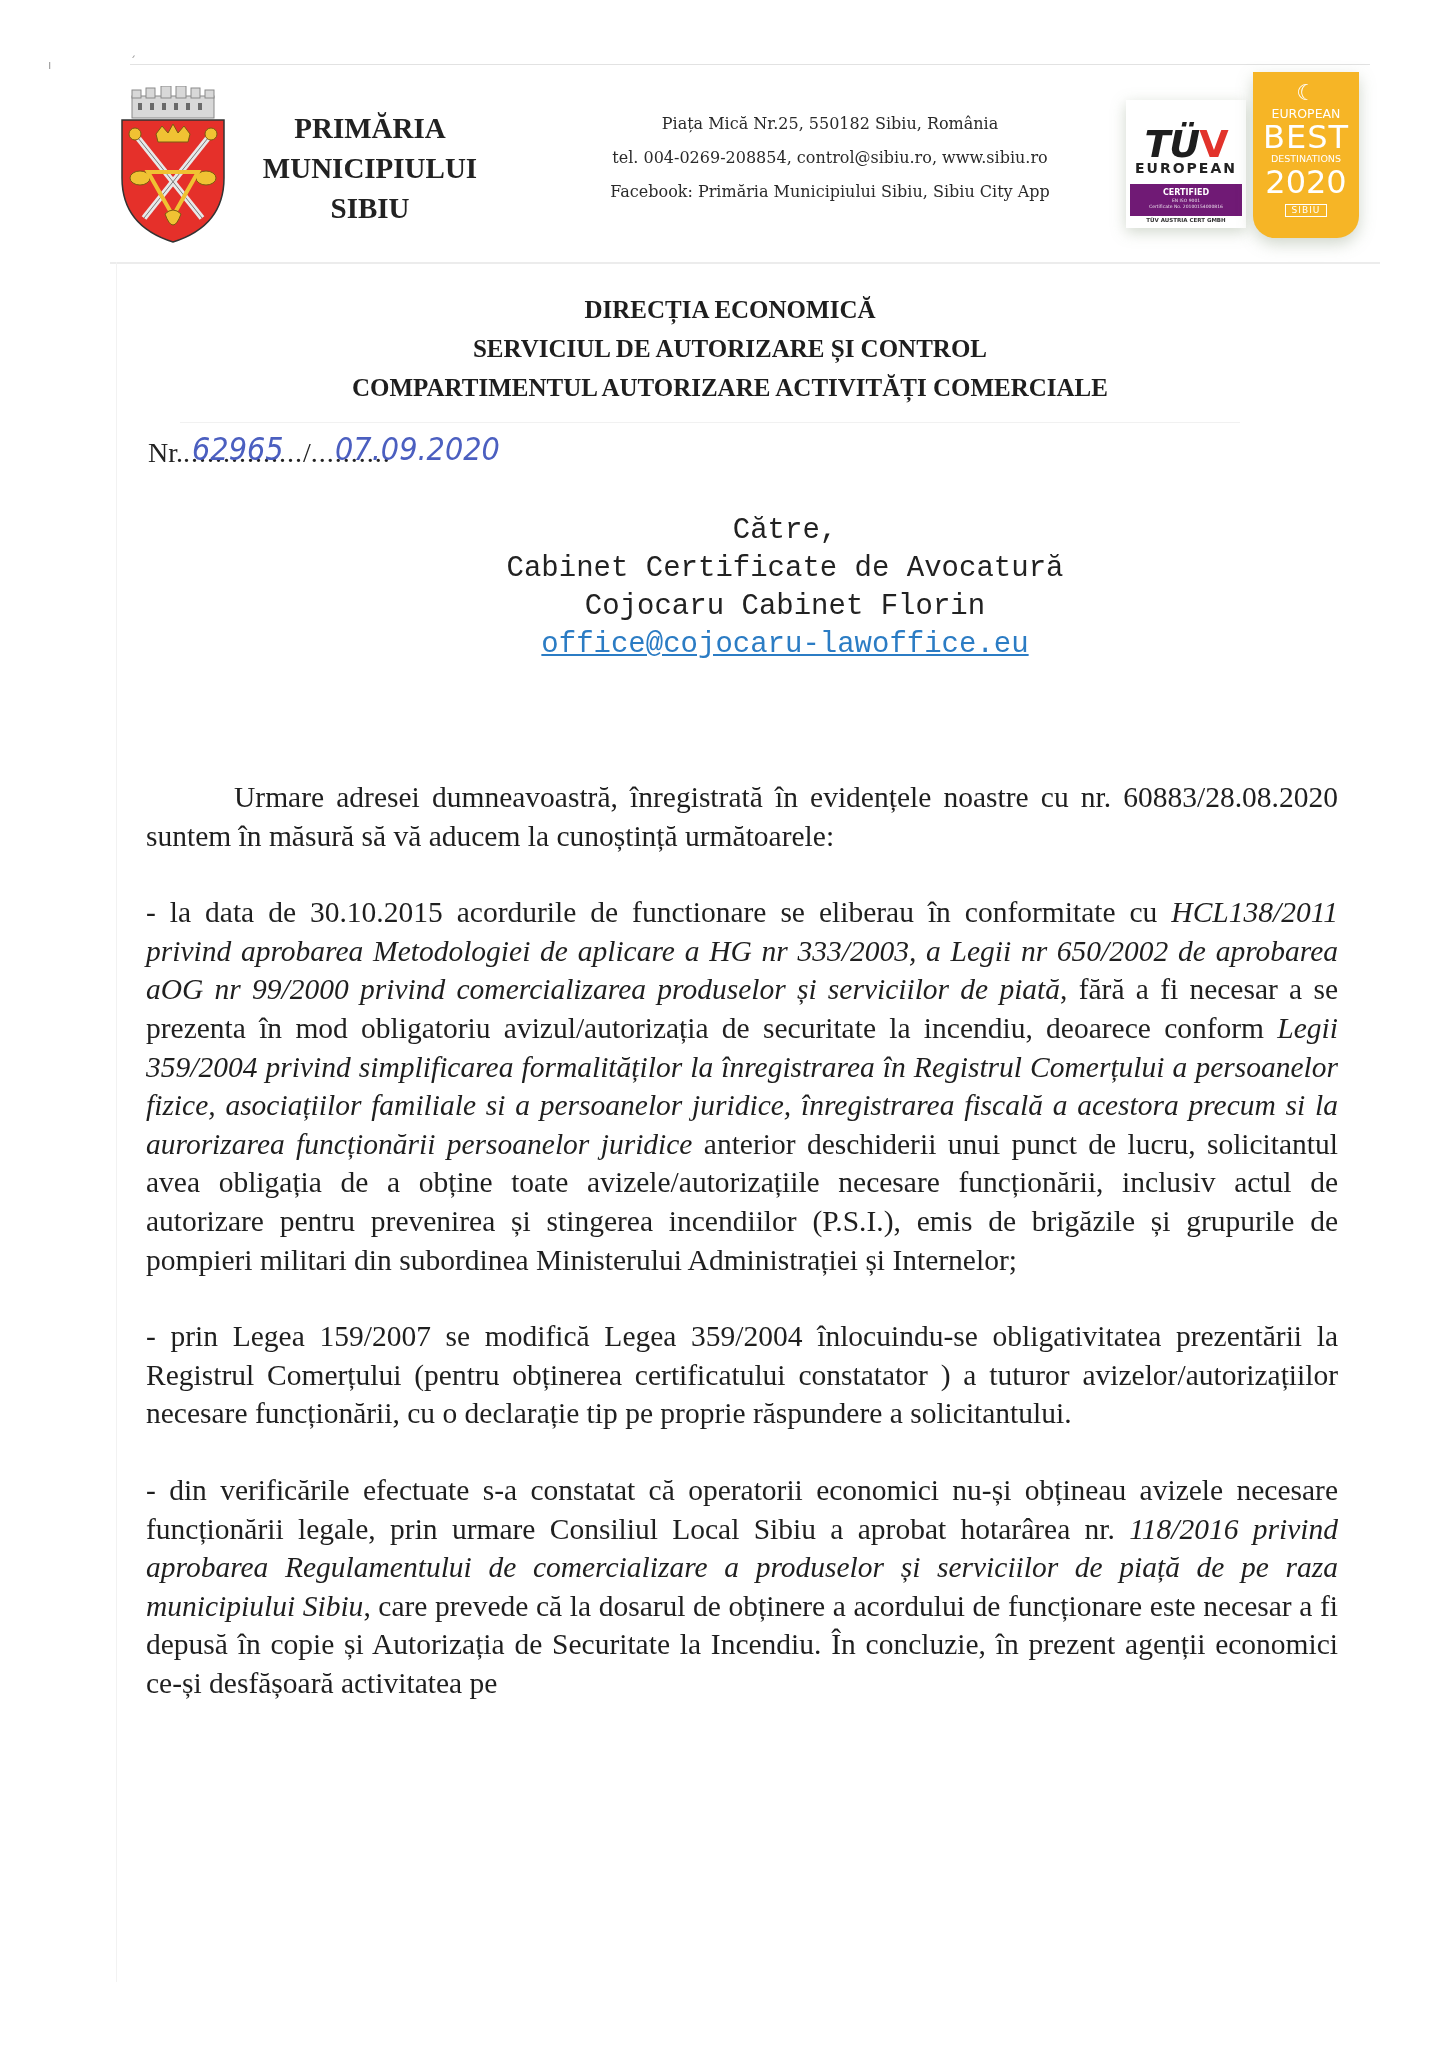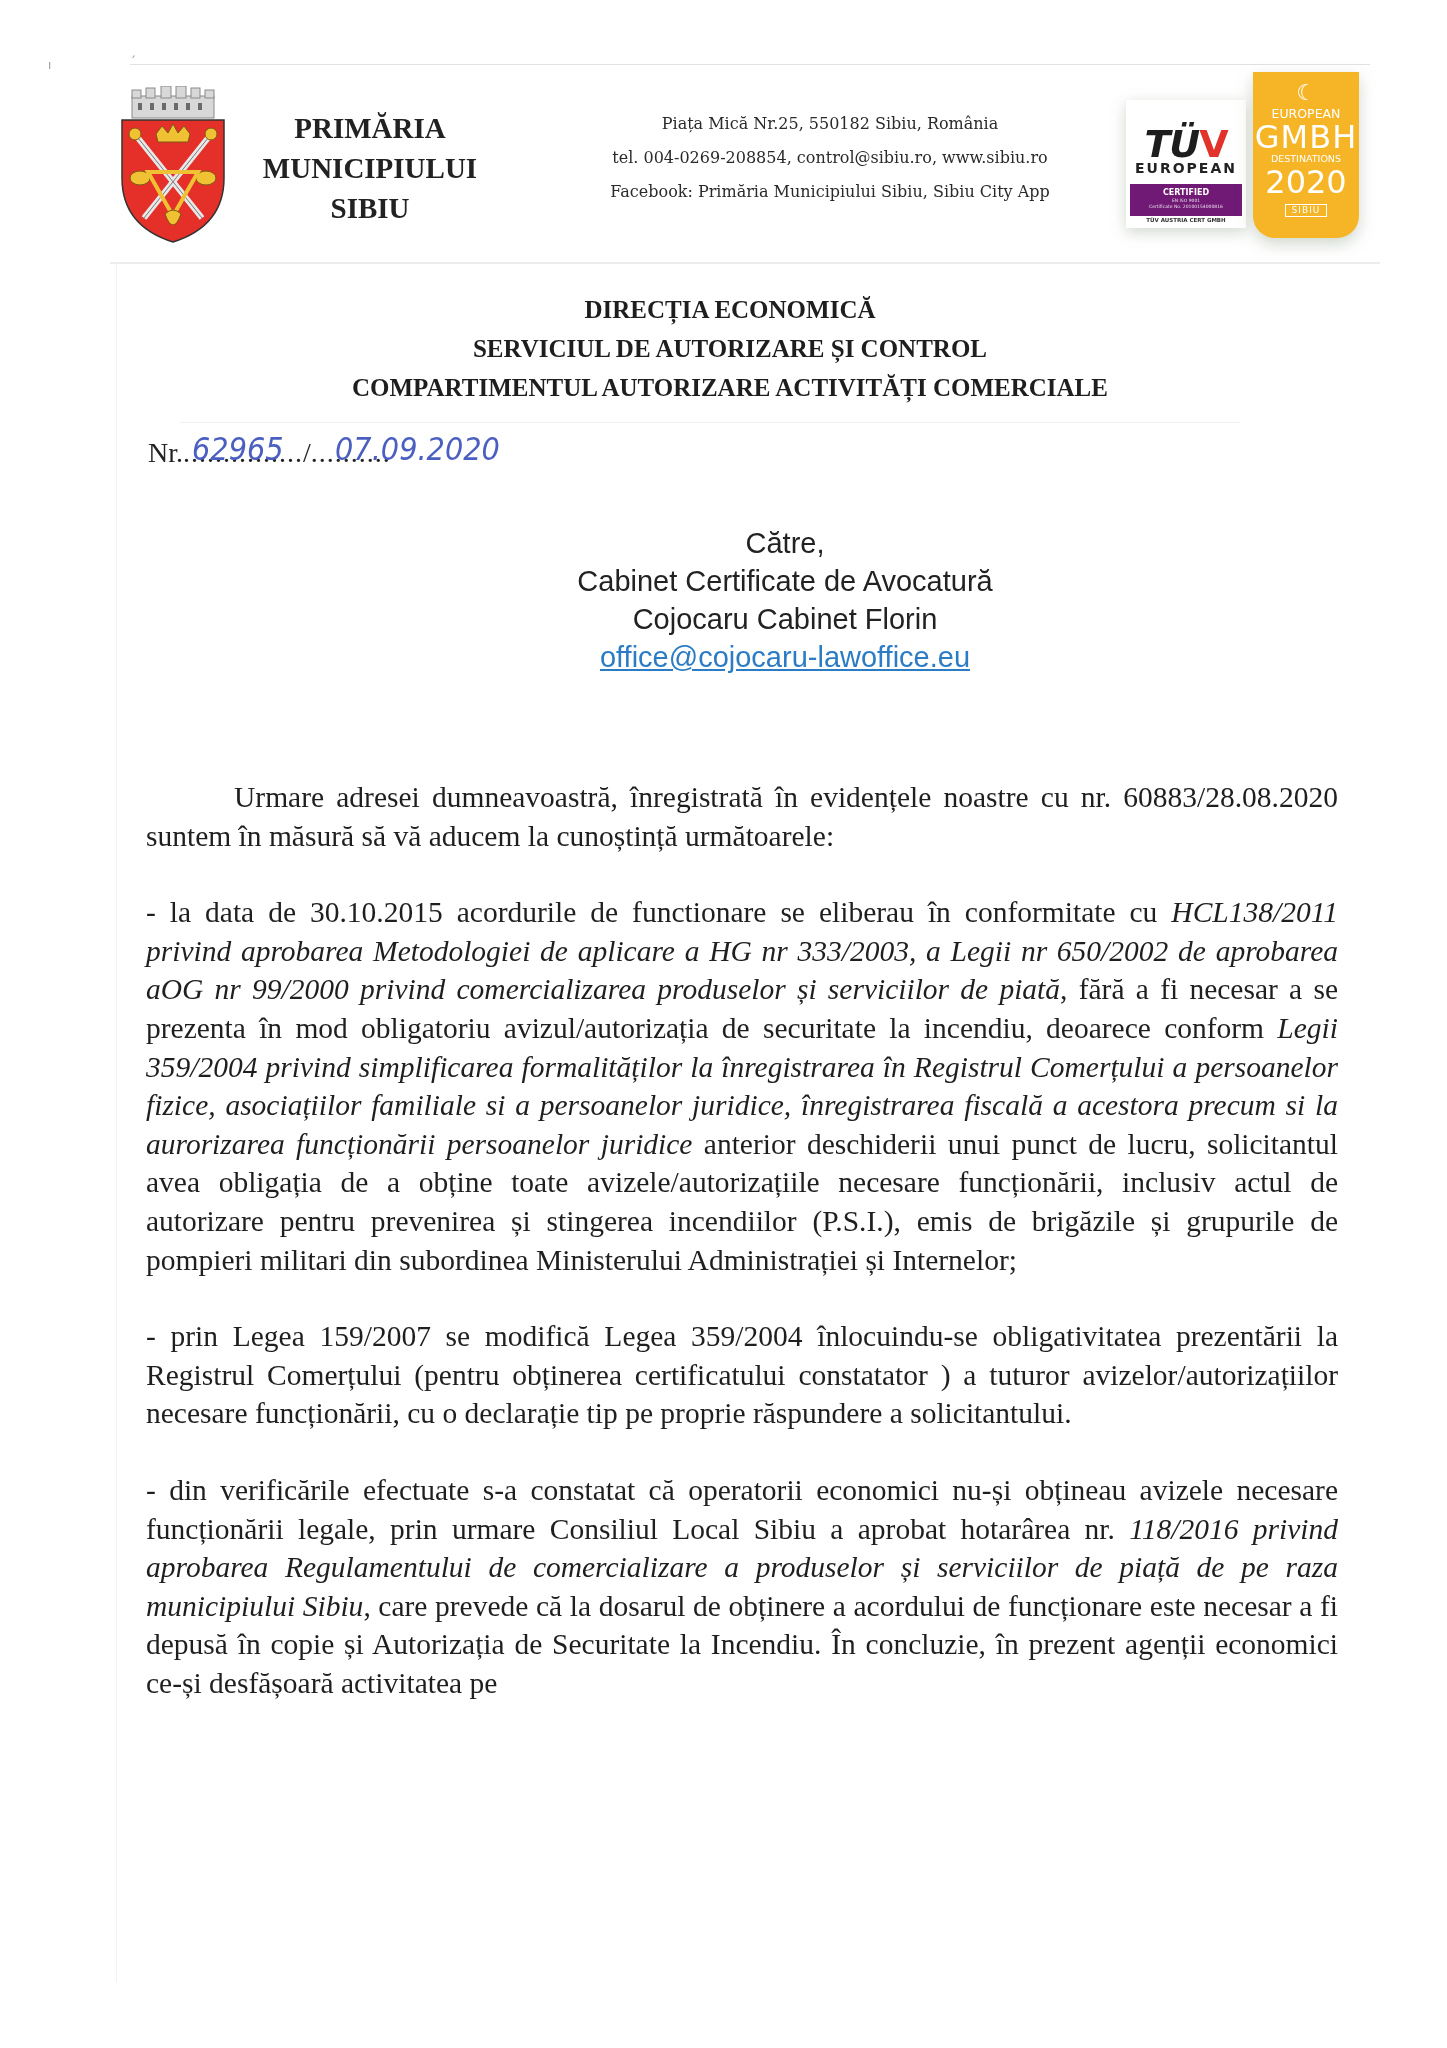--- a/index.html
+++ b/index.html
@@ -45,22 +45,22 @@
           font-family:"Liberation Serif", serif; font-weight:bold; font-size:25px; line-height:39px; color:#1e1e1e; }
   .sep-rule { position:absolute; left:180px; top:422px; width:1060px; height:1px; background:#f1f1f1; }
 
   
   .nr { position:absolute; left:148px; top:437px; font-family:"Liberation Serif", serif; font-size:28px; color:#222; white-space:nowrap; }
   .nr .dots { letter-spacing:1px; }
   .nr-hand { position:absolute; top:430px; font-family:"DejaVu Sans", sans-serif; font-size:32px; color:#4b5fc0;
              font-style:italic; transform:scaleX(0.9); transform-origin:left; }
 
   
-  .recipient { position:absolute; left:480px; top:524px; width:610px; text-align:center;
-               font-family:Liberation Sans, sans-serif; font-size:29px; line-height:38px; color:#222; }
+  .recipient { position:absolute; left:480px; top:512px; width:610px; text-align:center;
+               font-family:Liberation Mono, monospace; font-size:29px; line-height:38px; color:#222; }
   .recipient .email { color:#2b7cc4; text-decoration:underline; }
 
   
   .body { position:absolute; left:146px; top:778px; width:1192px;
           font-family:"Liberation Serif", serif; font-size:29.5px; line-height:38.6px; color:#1f1f1f;
           text-align:justify; }
   .body p { margin:0 0 38px 0; }
   .body p.intro { text-indent:88px; }
   .body i { font-style:italic; }
 </style>
@@ -130,21 +130,21 @@
     <div class="tuv-cert">CERTIFIED</div>
     <div class="tuv-fine">EN ISO 9001</div>
     <div class="tuv-fine">Certificate No. 20100154000816</div>
   </div>
   <div class="tuv-foot">TÜV AUSTRIA CERT GMBH</div>
 </div>
 
 <div class="ebd">
   <div class="ebd-icon">☾</div>
   <div class="ebd-t1">EUROPEAN</div>
-  <div class="ebd-t2">GMBH</div>
+  <div class="ebd-t2">BEST</div>
   <div class="ebd-t3">DESTINATIONS</div>
   <div class="ebd-t4">2020</div>
   <div class="ebd-tag">SIBIU</div>
 </div>
 
 <div class="hdr-rule-bot"></div>
 <div class="left-vline"></div>
 
 <div class="dept">
   <div>DIRECȚIA ECONOMICĂ</div>

